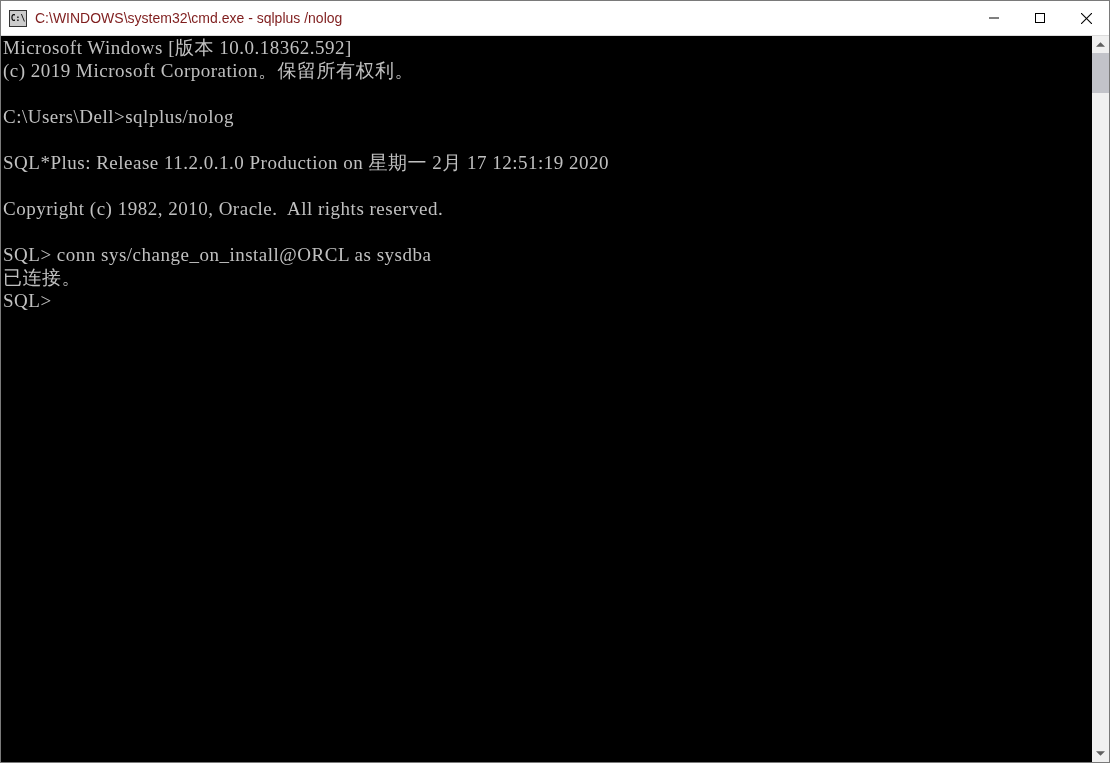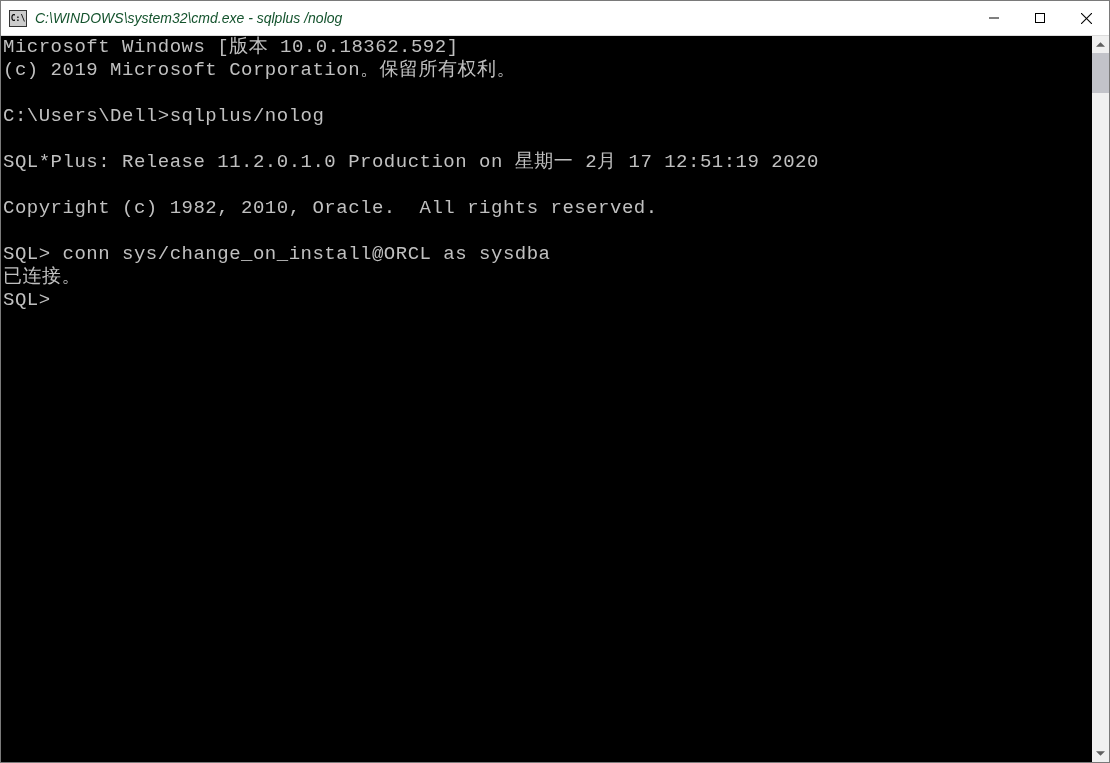--- a/index.html
+++ b/index.html
@@ -39,25 +39,24 @@
     align-items: center;
     justify-content: center;
     font-size: 8px;
     font-weight: bold;
     font-family: Consolas, monospace;
     color: #000;
     box-sizing: border-box;
   }
   .titlebar .title {
     font-size: 14px;
-    color: #14532d;
+    color: #7f1d1d;
     flex: 1;
     white-space: nowrap;
     overflow: hidden;
-    font-style: italic;
   }
   .titlebar .controls {
     display: flex;
     height: 100%;
   }
   .titlebar .ctrl {
     width: 46px;
     height: 100%;
     display: flex;
     align-items: center;
@@ -69,21 +68,21 @@
   .client-area {
     flex: 1;
     display: flex;
     min-height: 0;
     background: #000000;
   }
   .terminal {
     flex: 1;
     background: #000000;
     color: #c0c0c0;
-    font-family: Liberation Mono, monospace;
+    font-family: Liberation Serif, serif;
     font-size: 19px;
     line-height: 23px;
     padding: 0 2px 2px 2px;
     white-space: pre;
     overflow: hidden;
     letter-spacing: 0.5px;
   }
   .vscroll {
     width: 17px;
     background: #f0f0f0;

